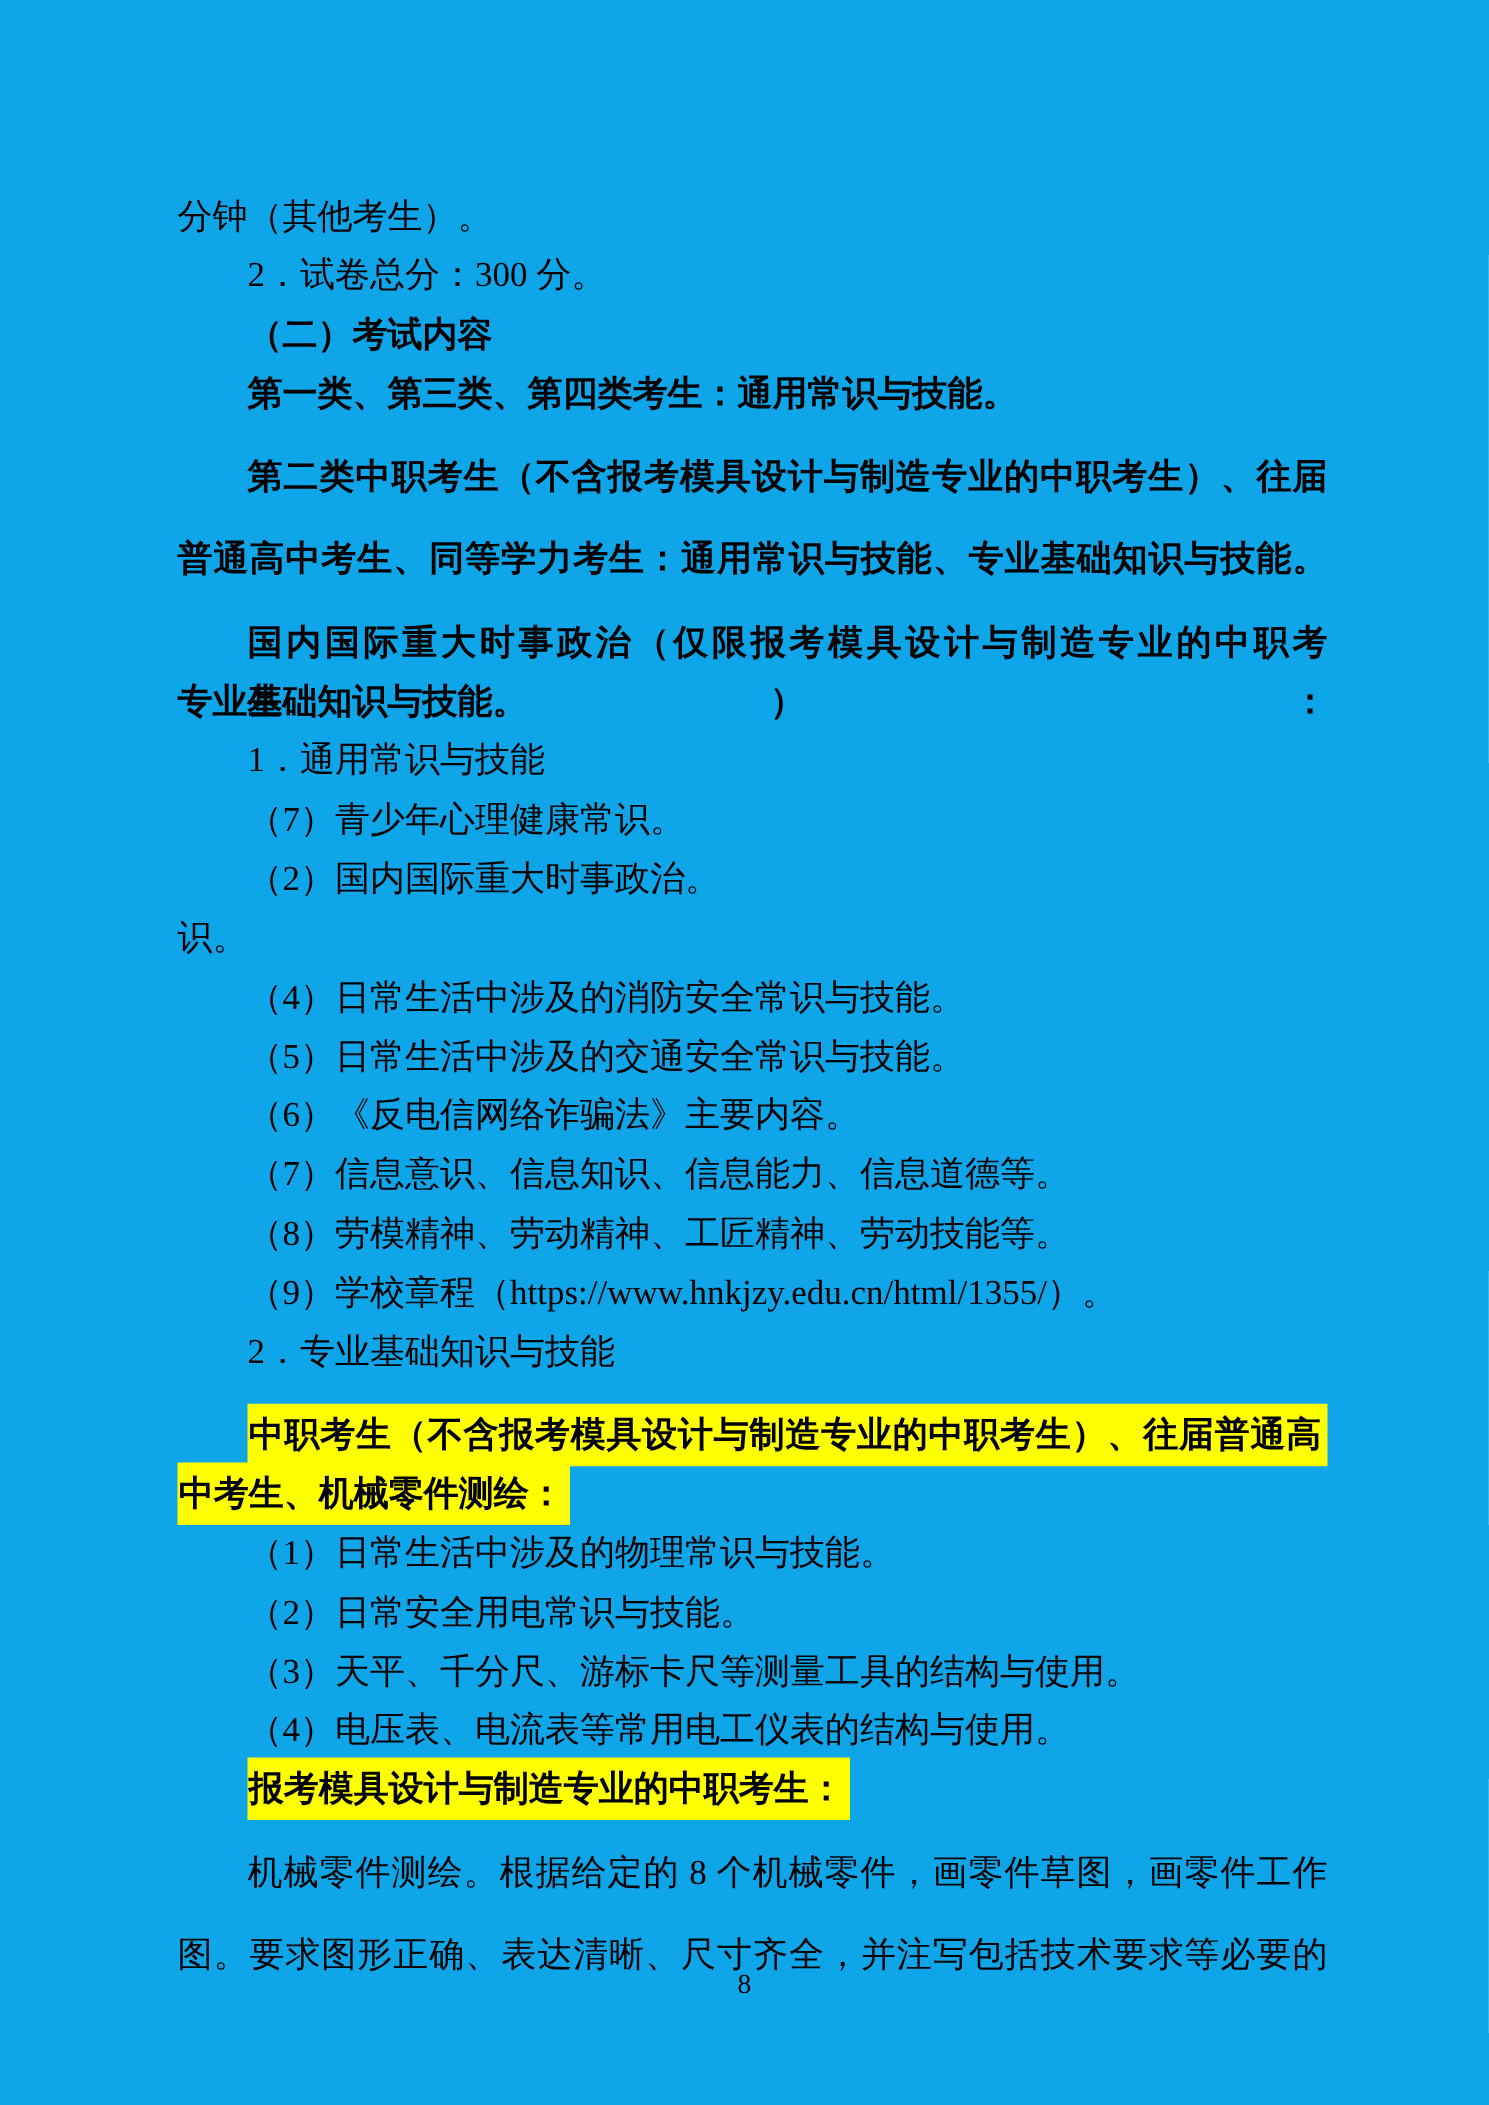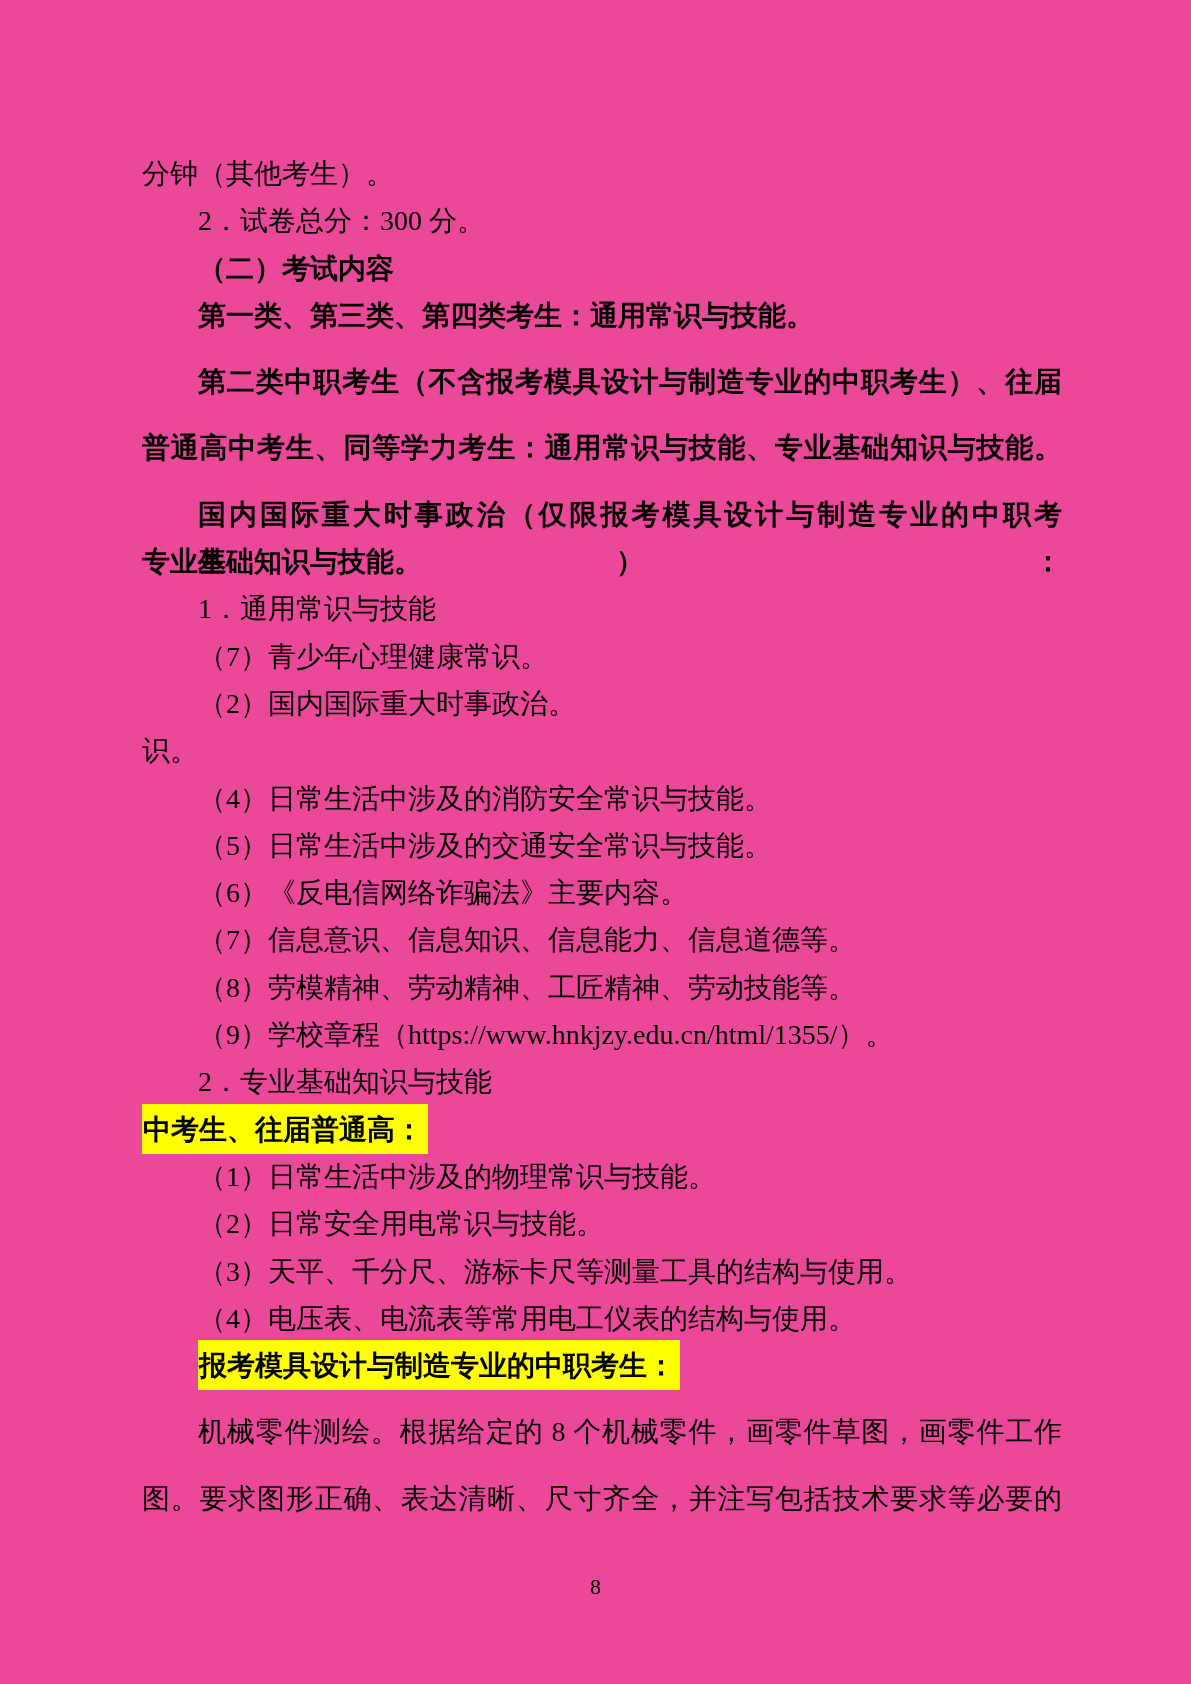--- a/index.html
+++ b/index.html
@@ -1,20 +1,20 @@
 <!DOCTYPE html>
 <html><head>
 <meta charset="utf-8">
 <style>
   html, body { margin: 0; padding: 0; }
   .page {
     position: relative;
     width: 1191px;
     height: 1684px;
-    background: #ec4899;
+    background: #0ea5e9;
     color: #000000;
     font-family: "Liberation Serif", "DejaVu Serif", serif;
     overflow: hidden;
   }
   .doc {
     position: absolute;
     left: 142px;
     top: 150px;
     width: 920px;
     font-size: 28px;
@@ -65,21 +65,22 @@
       <div class="line indent">（7）青少年心理健康常识。</div>
       <div class="line indent">（2）国内国际重大时事政治。</div>
       <div class="line">识。</div>
       <div class="line indent">（4）日常生活中涉及的消防安全常识与技能。</div>
       <div class="line indent">（5）日常生活中涉及的交通安全常识与技能。</div>
       <div class="line indent">（6）《反电信网络诈骗法》主要内容。</div>
       <div class="line indent">（7）信息意识、信息知识、信息能力、信息道德等。</div>
       <div class="line indent">（8）劳模精神、劳动精神、工匠精神、劳动技能等。</div>
       <div class="line indent">（9）学校章程（https://www.hnkjzy.edu.cn/html/1355/）。</div>
       <div class="line indent">2．专业基础知识与技能</div>
-      <div class="line bold"><span class="hl">中考生、往届普通高：</span></div>
+      <div class="line indent bold spread"><span class="hl">中职考生（不含报考模具设计与制造专业的中职考生）、往届普通高</span></div>
+      <div class="line bold"><span class="hl">中考生、机械零件测绘：</span></div>
       <div class="line indent">（1）日常生活中涉及的物理常识与技能。</div>
       <div class="line indent">（2）日常安全用电常识与技能。</div>
       <div class="line indent">（3）天平、千分尺、游标卡尺等测量工具的结构与使用。</div>
       <div class="line indent">（4）电压表、电流表等常用电工仪表的结构与使用。</div>
       <div class="line indent bold"><span class="hl">报考模具设计与制造专业的中职考生：</span></div>
       <div class="line indent spread">机械零件测绘。根据给定的 8 个机械零件，画零件草图，画零件工作</div>
       <div class="line spread">图。要求图形正确、表达清晰、尺寸齐全，并注写包括技术要求等必要的</div>
     </div>
   <div class="pageno">8</div>
 </div>

